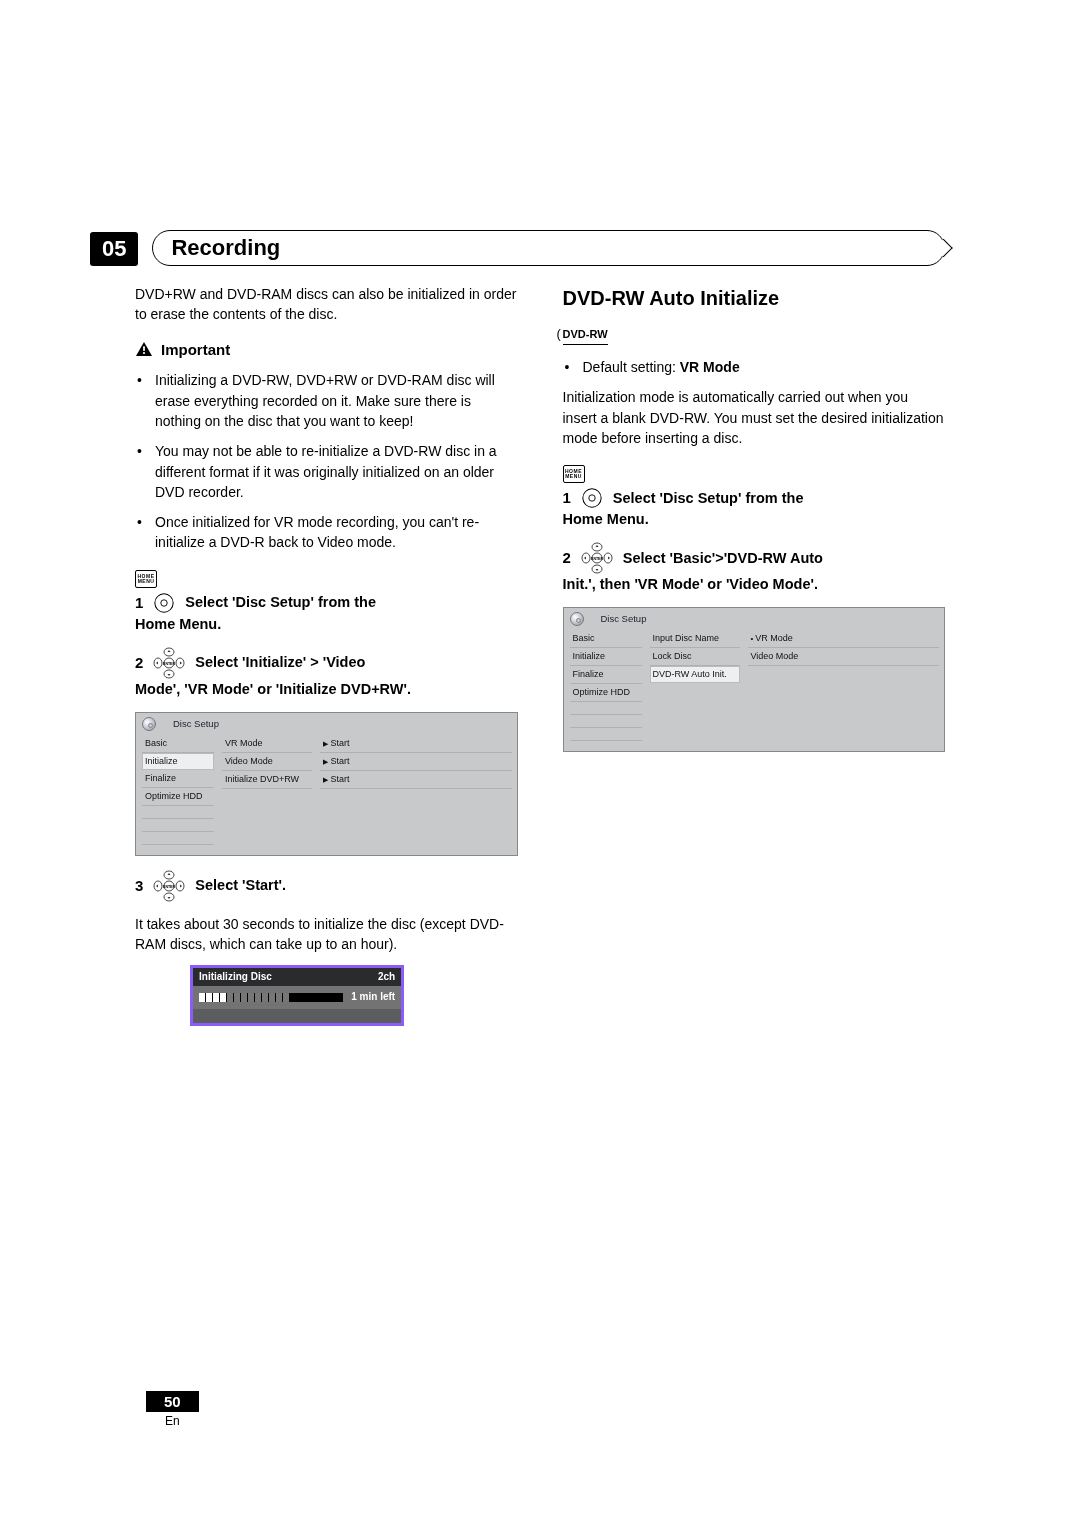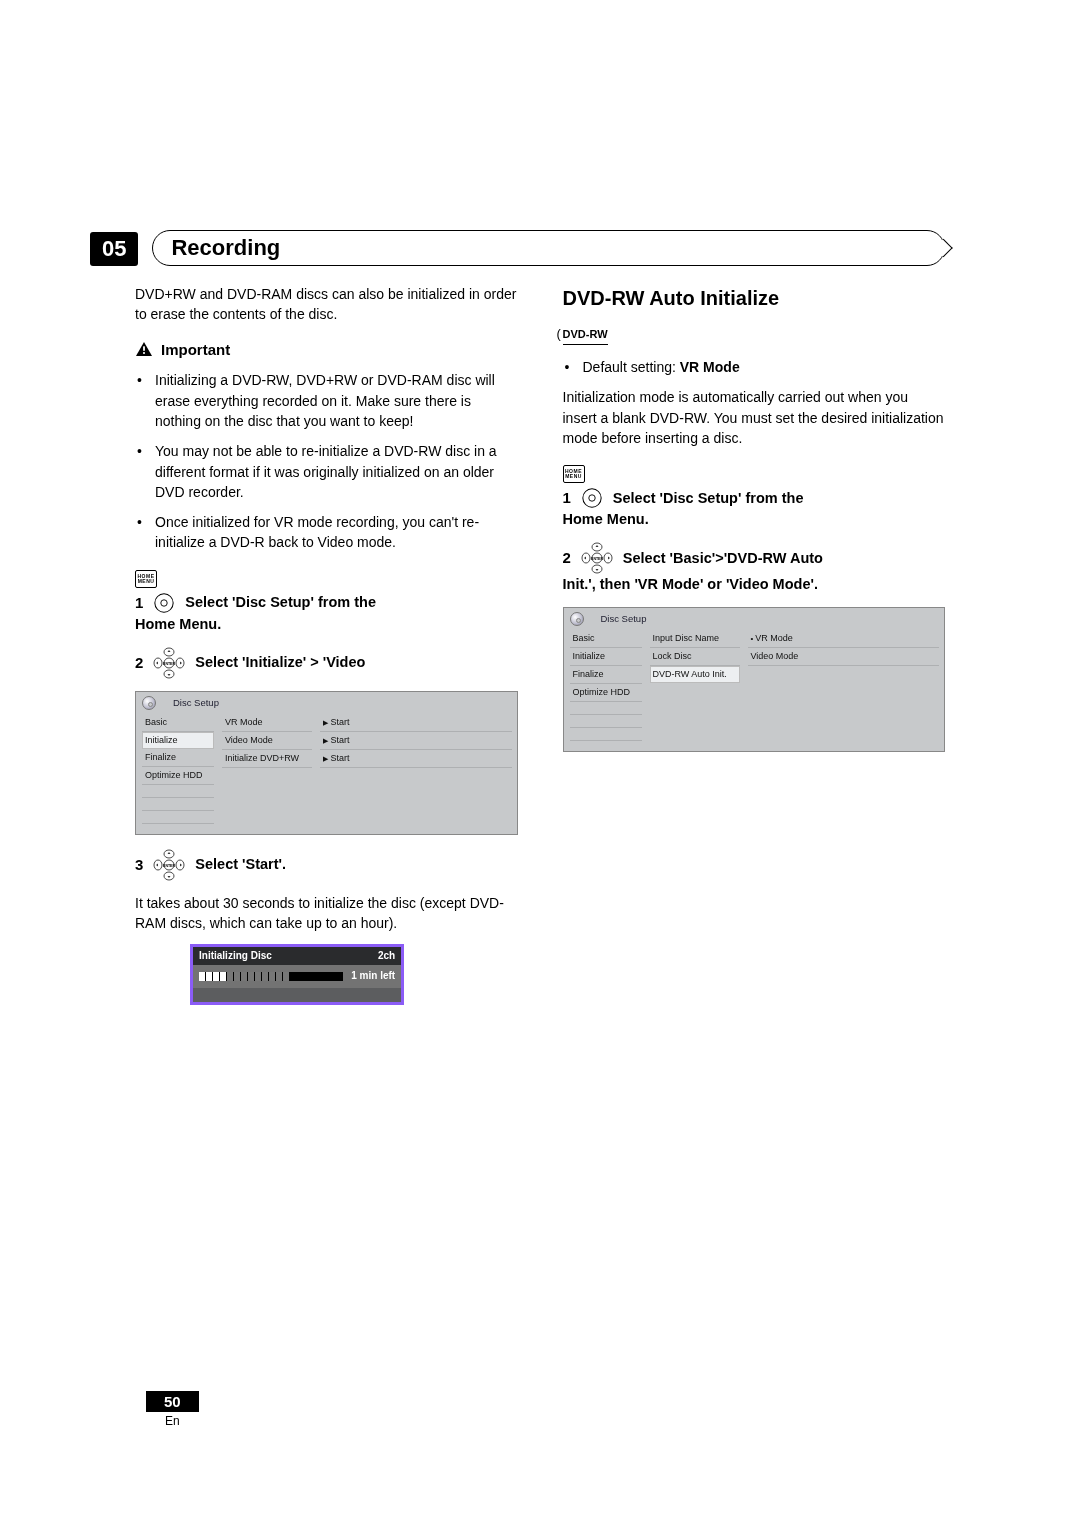--- a/index.html
+++ b/index.html
@@ -136,20 +136,21 @@
                 <ellipse cx="16" cy="27" rx="5" ry="4" fill="none" stroke="#333" stroke-width="0.9"></ellipse>
                 <ellipse cx="5" cy="16" rx="4" ry="5" fill="none" stroke="#333" stroke-width="0.9"></ellipse>
                 <ellipse cx="27" cy="16" rx="4" ry="5" fill="none" stroke="#333" stroke-width="0.9"></ellipse>
                 <circle cx="16" cy="16" r="5" fill="none" stroke="#333" stroke-width="0.9"></circle>
                 <text x="16" y="18" text-anchor="middle" font-size="3.5" font-weight="bold">ENTER</text>
                 <path d="M16 3 l-1.5 2 h3 z M16 29 l-1.5 -2 h3 z M3 16 l2 -1.5 v3 z M29 16 l-2 -1.5 v3 z" fill="#333"></path>
               </svg>
           </span>
           <span class="step-text">Select 'Initialize' &gt; 'Video</span>
         </div>
+        <div class="step-cont">Mode', 'VR Mode' or 'Initialize DVD+RW'.</div>
       </div>
 
       <div class="osd">
         <div class="osd-header">
           <span class="osd-disc-icon"></span>
           <span class="osd-title">Disc Setup</span>
         </div>
         <div class="osd-body">
           <div class="osd-col">
             <div class="osd-row">Basic</div>

